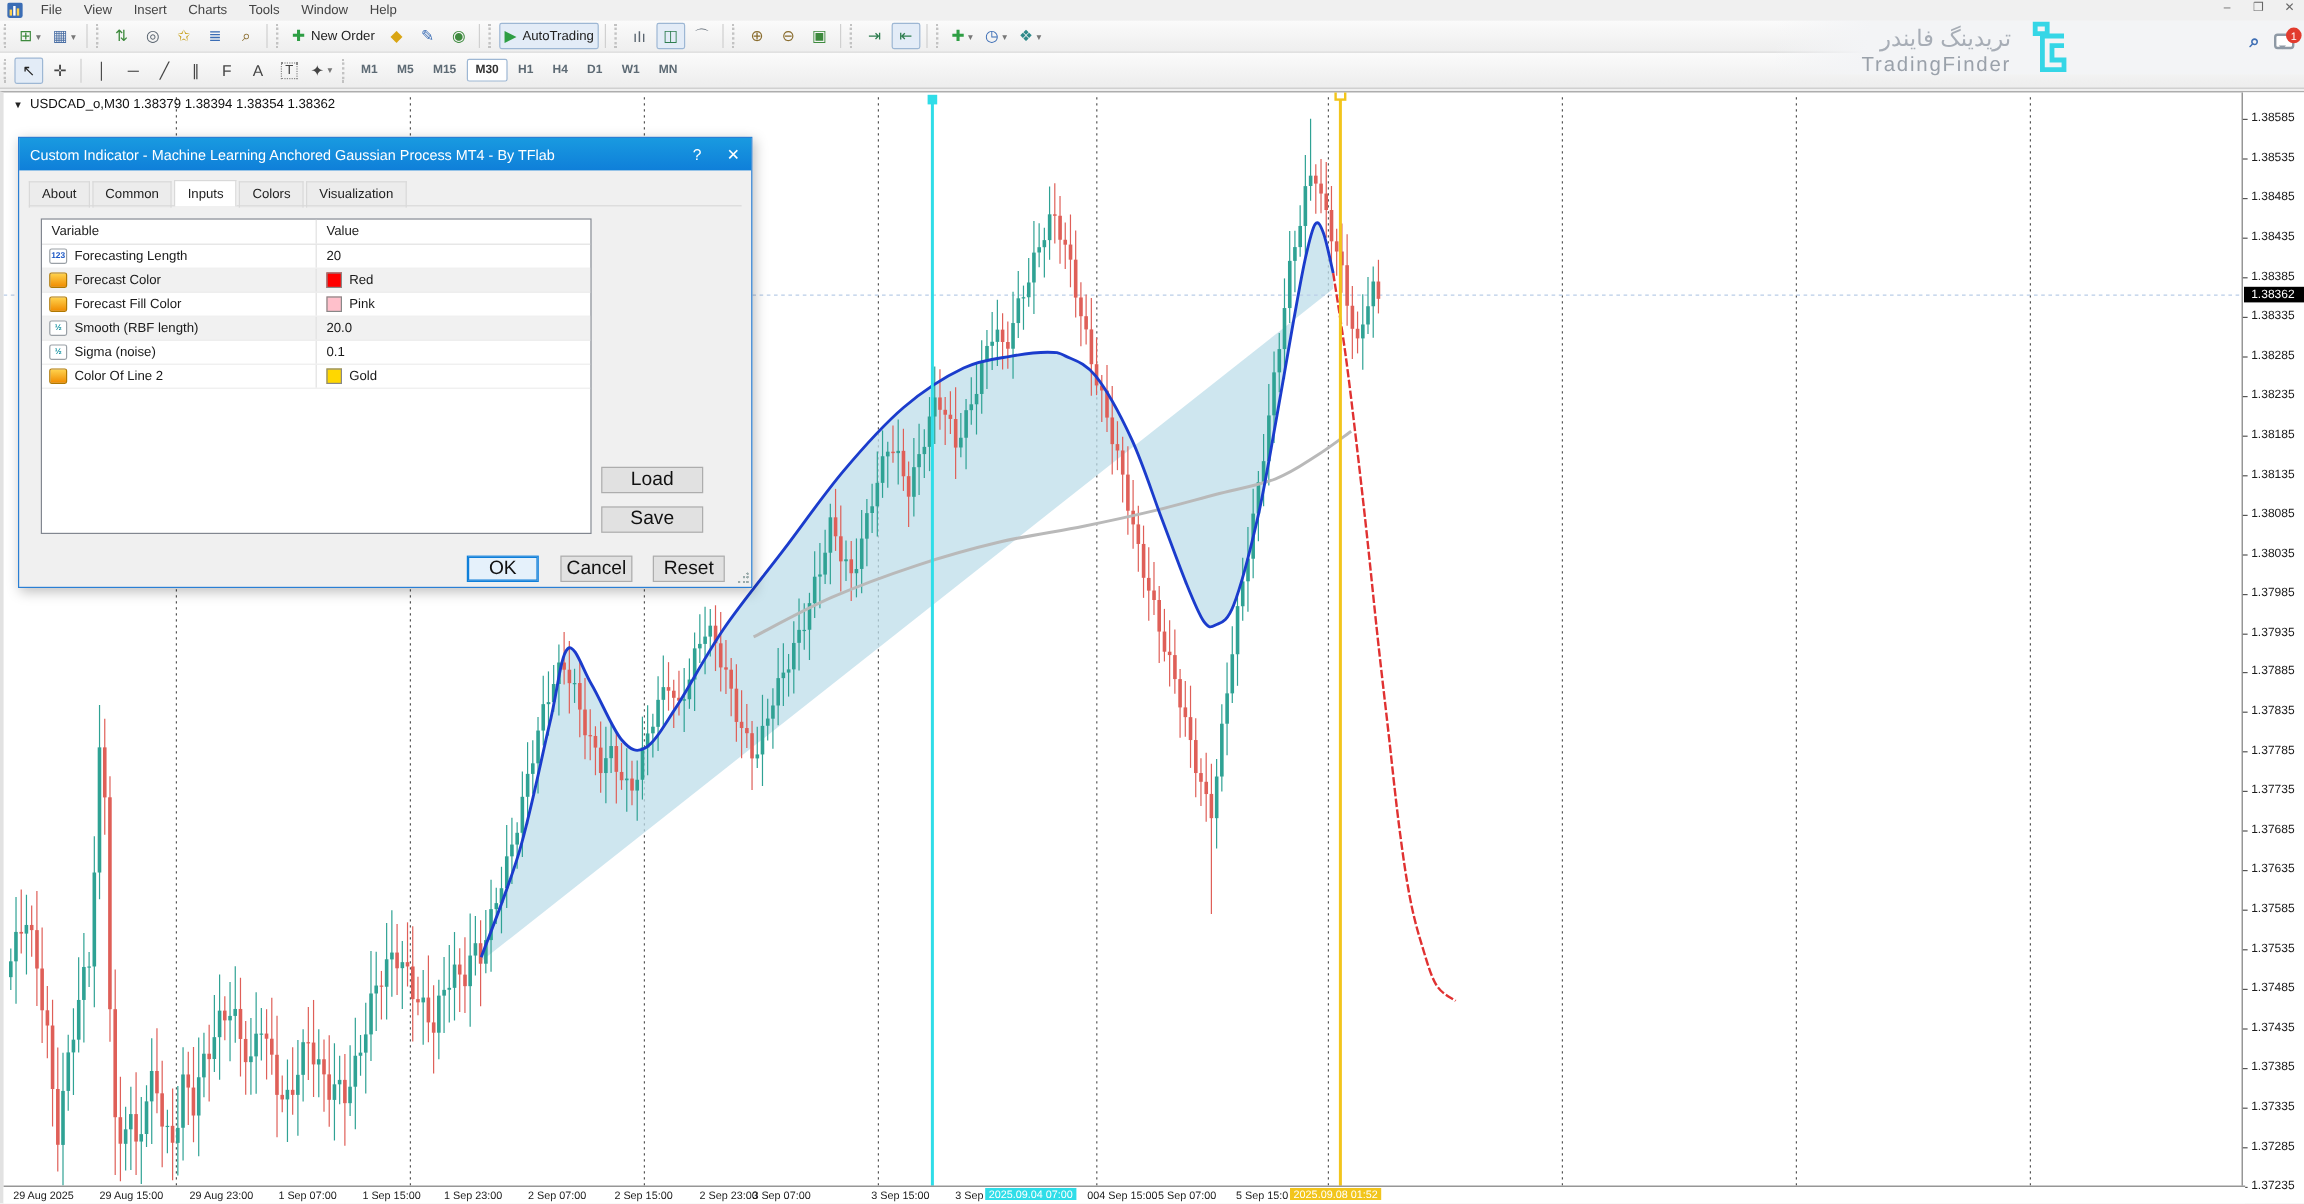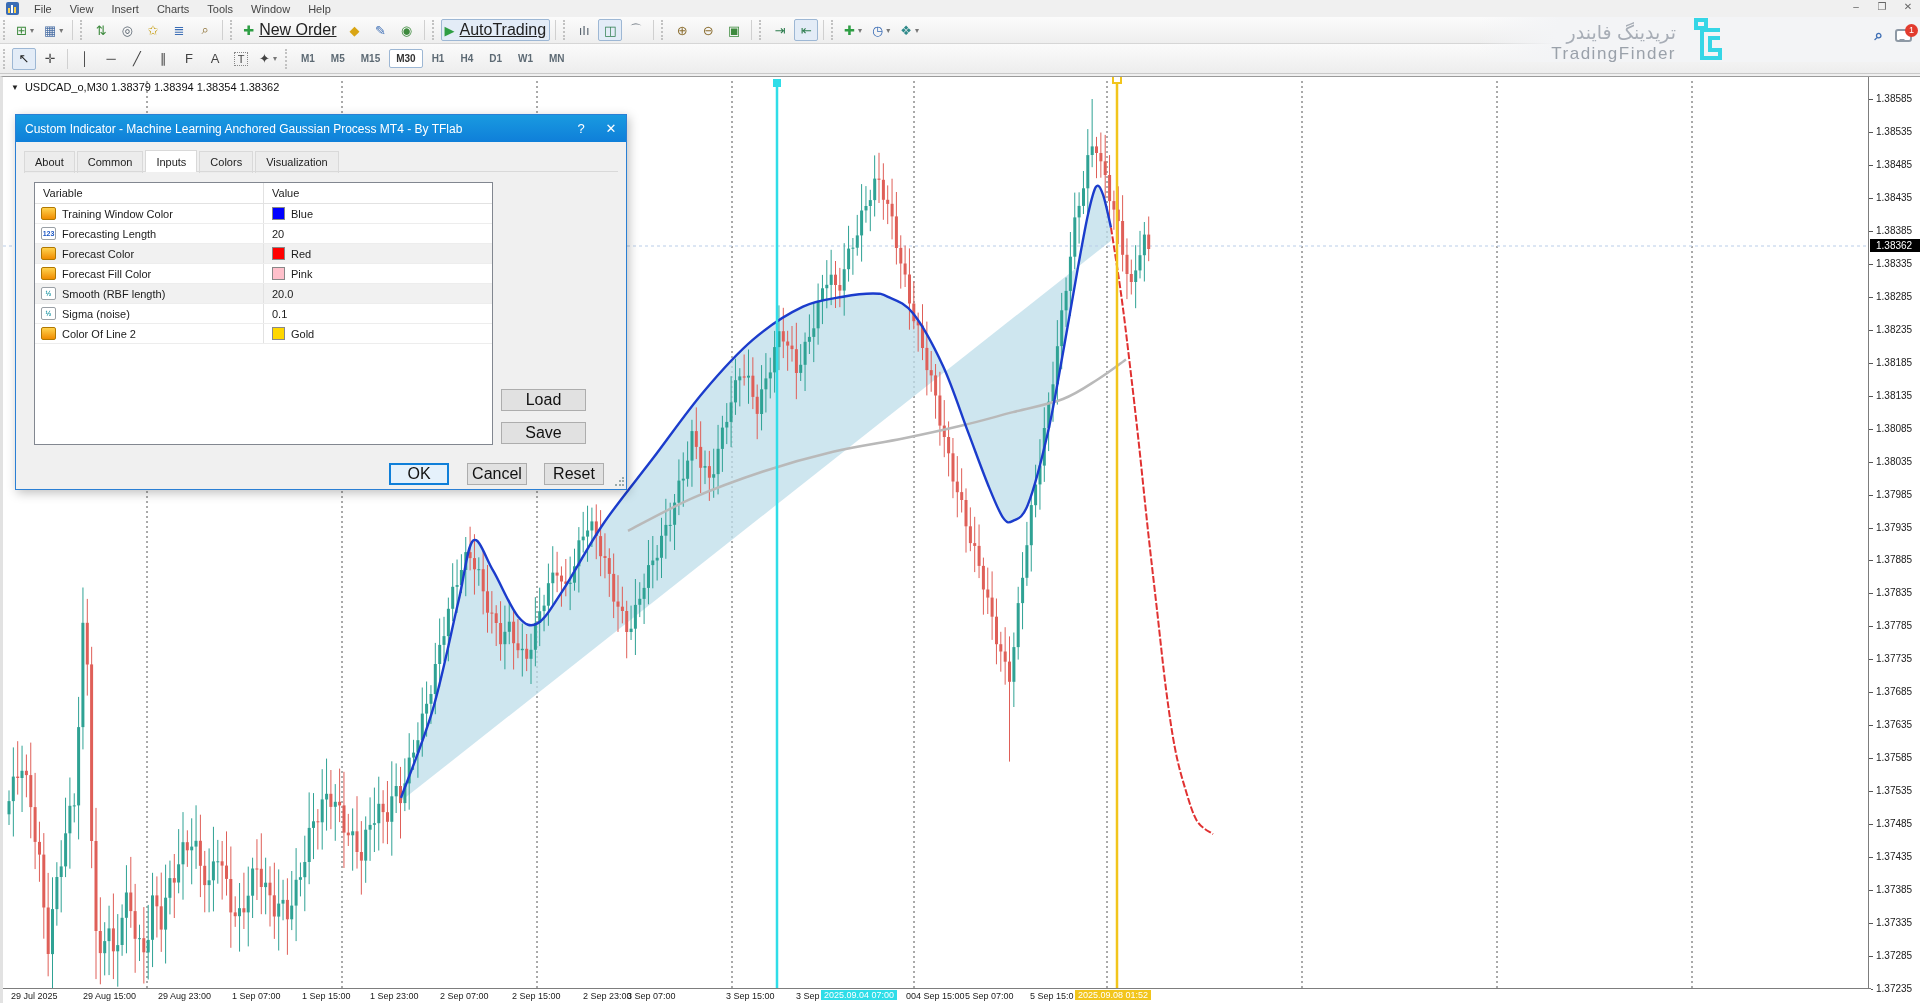--- a/index.html
+++ b/index.html
@@ -19,21 +19,21 @@
   
   .toolbar1 { position:absolute; left:0; top:17px; width:100%; height:27px; background:linear-gradient(#fbfbfb,#eeeeee);
     border-bottom:1px solid #d6d6d6; display:flex; align-items:center; z-index:25; }
   .toolbar2 { position:absolute; left:0; top:44px; width:100%; height:30px; background:linear-gradient(#fbfbfb,#ededed);
     border-bottom:1px solid #c9c9c9; display:flex; align-items:center; z-index:25; }
   .grip { width:5px; height:20px; margin:0 3px; border-left:2px dotted #c2c2c2; }
   .tb-sep { width:1px; height:20px; background:#d0d0d0; margin:0 4px; }
   .tb-btn { height:22px; min-width:24px; display:flex; align-items:center; justify-content:center;
     border:1px solid transparent; border-radius:2px; padding:0 3px; margin:0 1px; font-size:13px; color:#5a6570; cursor:default; }
   .tb-btn.sel { border-color:#9db7d4; background:#e3ecf7; }
-  .tb-btn .lbl { font-size:16px; color:#222; margin-left:5px;text-decoration:underline; }
+  .tb-btn .lbl { font-size:11px; color:#222; margin-left:5px; }
   .tb-btn .dd { font-size:8px; color:#777; margin-left:3px; }
   .tf-btn { height:19px; padding:0 6px; display:flex; align-items:center; font-size:10px; font-weight:bold;
     color:#5d6a74; border:1px solid transparent; border-radius:2px; margin:0 1px; cursor:default; }
   .tf-btn.sel { background:#fff; border-color:#9db7d4; color:#333; }
 
   
   .brandband { position:absolute; right:0; top:16px; width:440px; height:46px;
     background:linear-gradient(100deg, rgba(244,245,247,0) 0%, #f3f4f6 18%, #f3f4f6 100%); z-index:26; }
   .logo { position:absolute; right:192px; top:18px; display:flex; align-items:center; gap:14px; z-index:27; }
   .logo-texts { text-align:right; color:#a7adb6; }
@@ -896,21 +896,21 @@
       <div class="pa-label" style="top: 807.112px;">1.37385</div>
       <div class="pa-tick" style="top: 846.075px;"></div>
       <div class="pa-label" style="top: 840.075px;">1.37335</div>
       <div class="pa-tick" style="top: 879.038px;"></div>
       <div class="pa-label" style="top: 873.038px;">1.37285</div>
       <div class="pa-tick" style="top: 912.001px;"></div>
       <div class="pa-label" style="top: 906.001px;">1.37235</div>
       <div class="pa-cur" style="top: 162px;">1.38362</div>
     </div>
   <div class="time-axis" id="timeAxis">
-      <div class="ta-label" style="left: 8px;">29 Jul 2025</div>
+      <div class="ta-label" style="left: 8px;">29 Aug 2025</div>
       <div class="ta-label" style="left: 80px;">29 Aug 15:00</div>
       <div class="ta-label" style="left: 155px;">29 Aug 23:00</div>
       <div class="ta-label" style="left: 229px;">1 Sep 07:00</div>
       <div class="ta-label" style="left: 299px;">1 Sep 15:00</div>
       <div class="ta-label" style="left: 367px;">1 Sep 23:00</div>
       <div class="ta-label" style="left: 437px;">2 Sep 07:00</div>
       <div class="ta-label" style="left: 509px;">2 Sep 15:00</div>
       <div class="ta-label" style="left: 580px;">2 Sep 23:00</div>
       <div class="ta-label" style="left: 624px;">3 Sep 07:00</div>
       <div class="ta-label" style="left: 723px;">3 Sep 15:00</div>
@@ -938,30 +938,20 @@
       <div class="tab">Visualization</div>
     </div>
   <div class="param-table">
     <div class="pt-head">
       <div class="c-var">Variable</div>
       <div class="c-val">Value</div>
     </div>
     <div id="ptRows">
         <div class="pt-row">
           <div class="c-var">
-            <span class="row-icon color"></span>
-            <span>Training Window Color</span>
-          </div>
-          <div class="c-val">
-            <span class="swatch" style="background: rgb(0, 0, 255);"></span>
-            <span>Blue</span>
-          </div>
-        </div>
-        <div class="pt-row">
-          <div class="c-var">
             <span class="row-icon num">123</span>
             <span>Forecasting Length</span>
           </div>
           <div class="c-val">
             <span>20</span>
           </div>
         </div>
         <div class="pt-row alt">
           <div class="c-var">
             <span class="row-icon color"></span>

